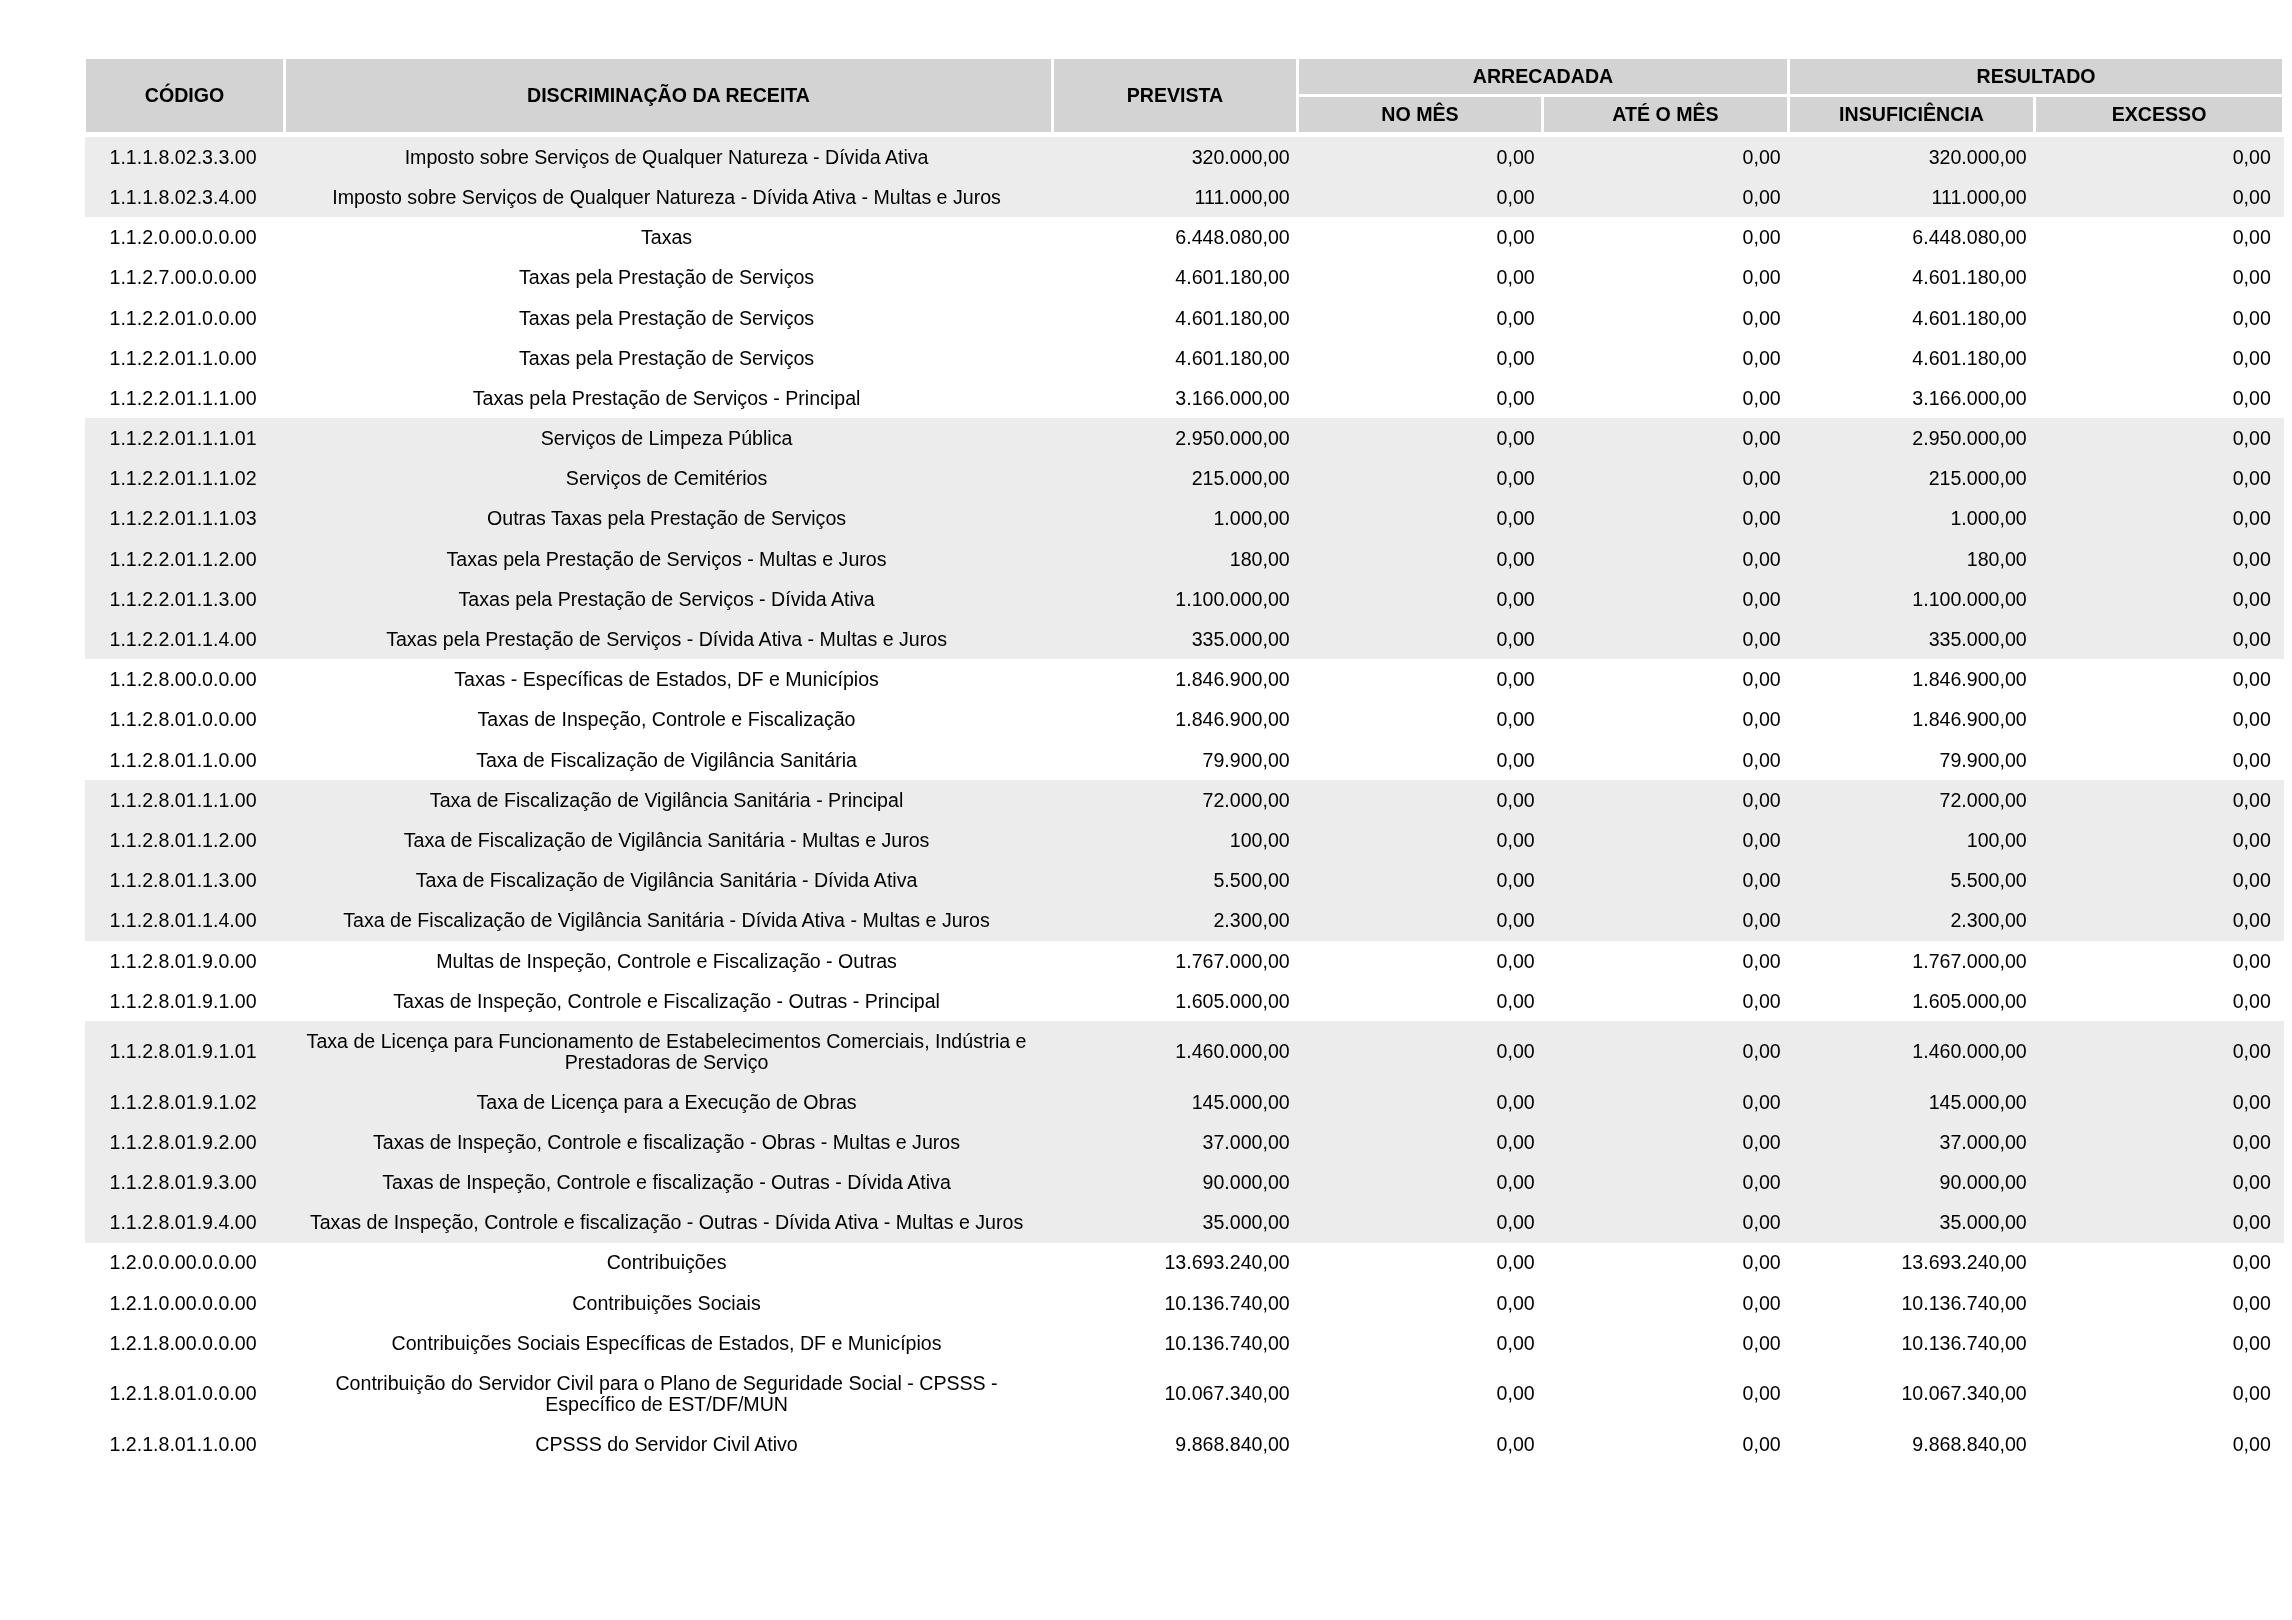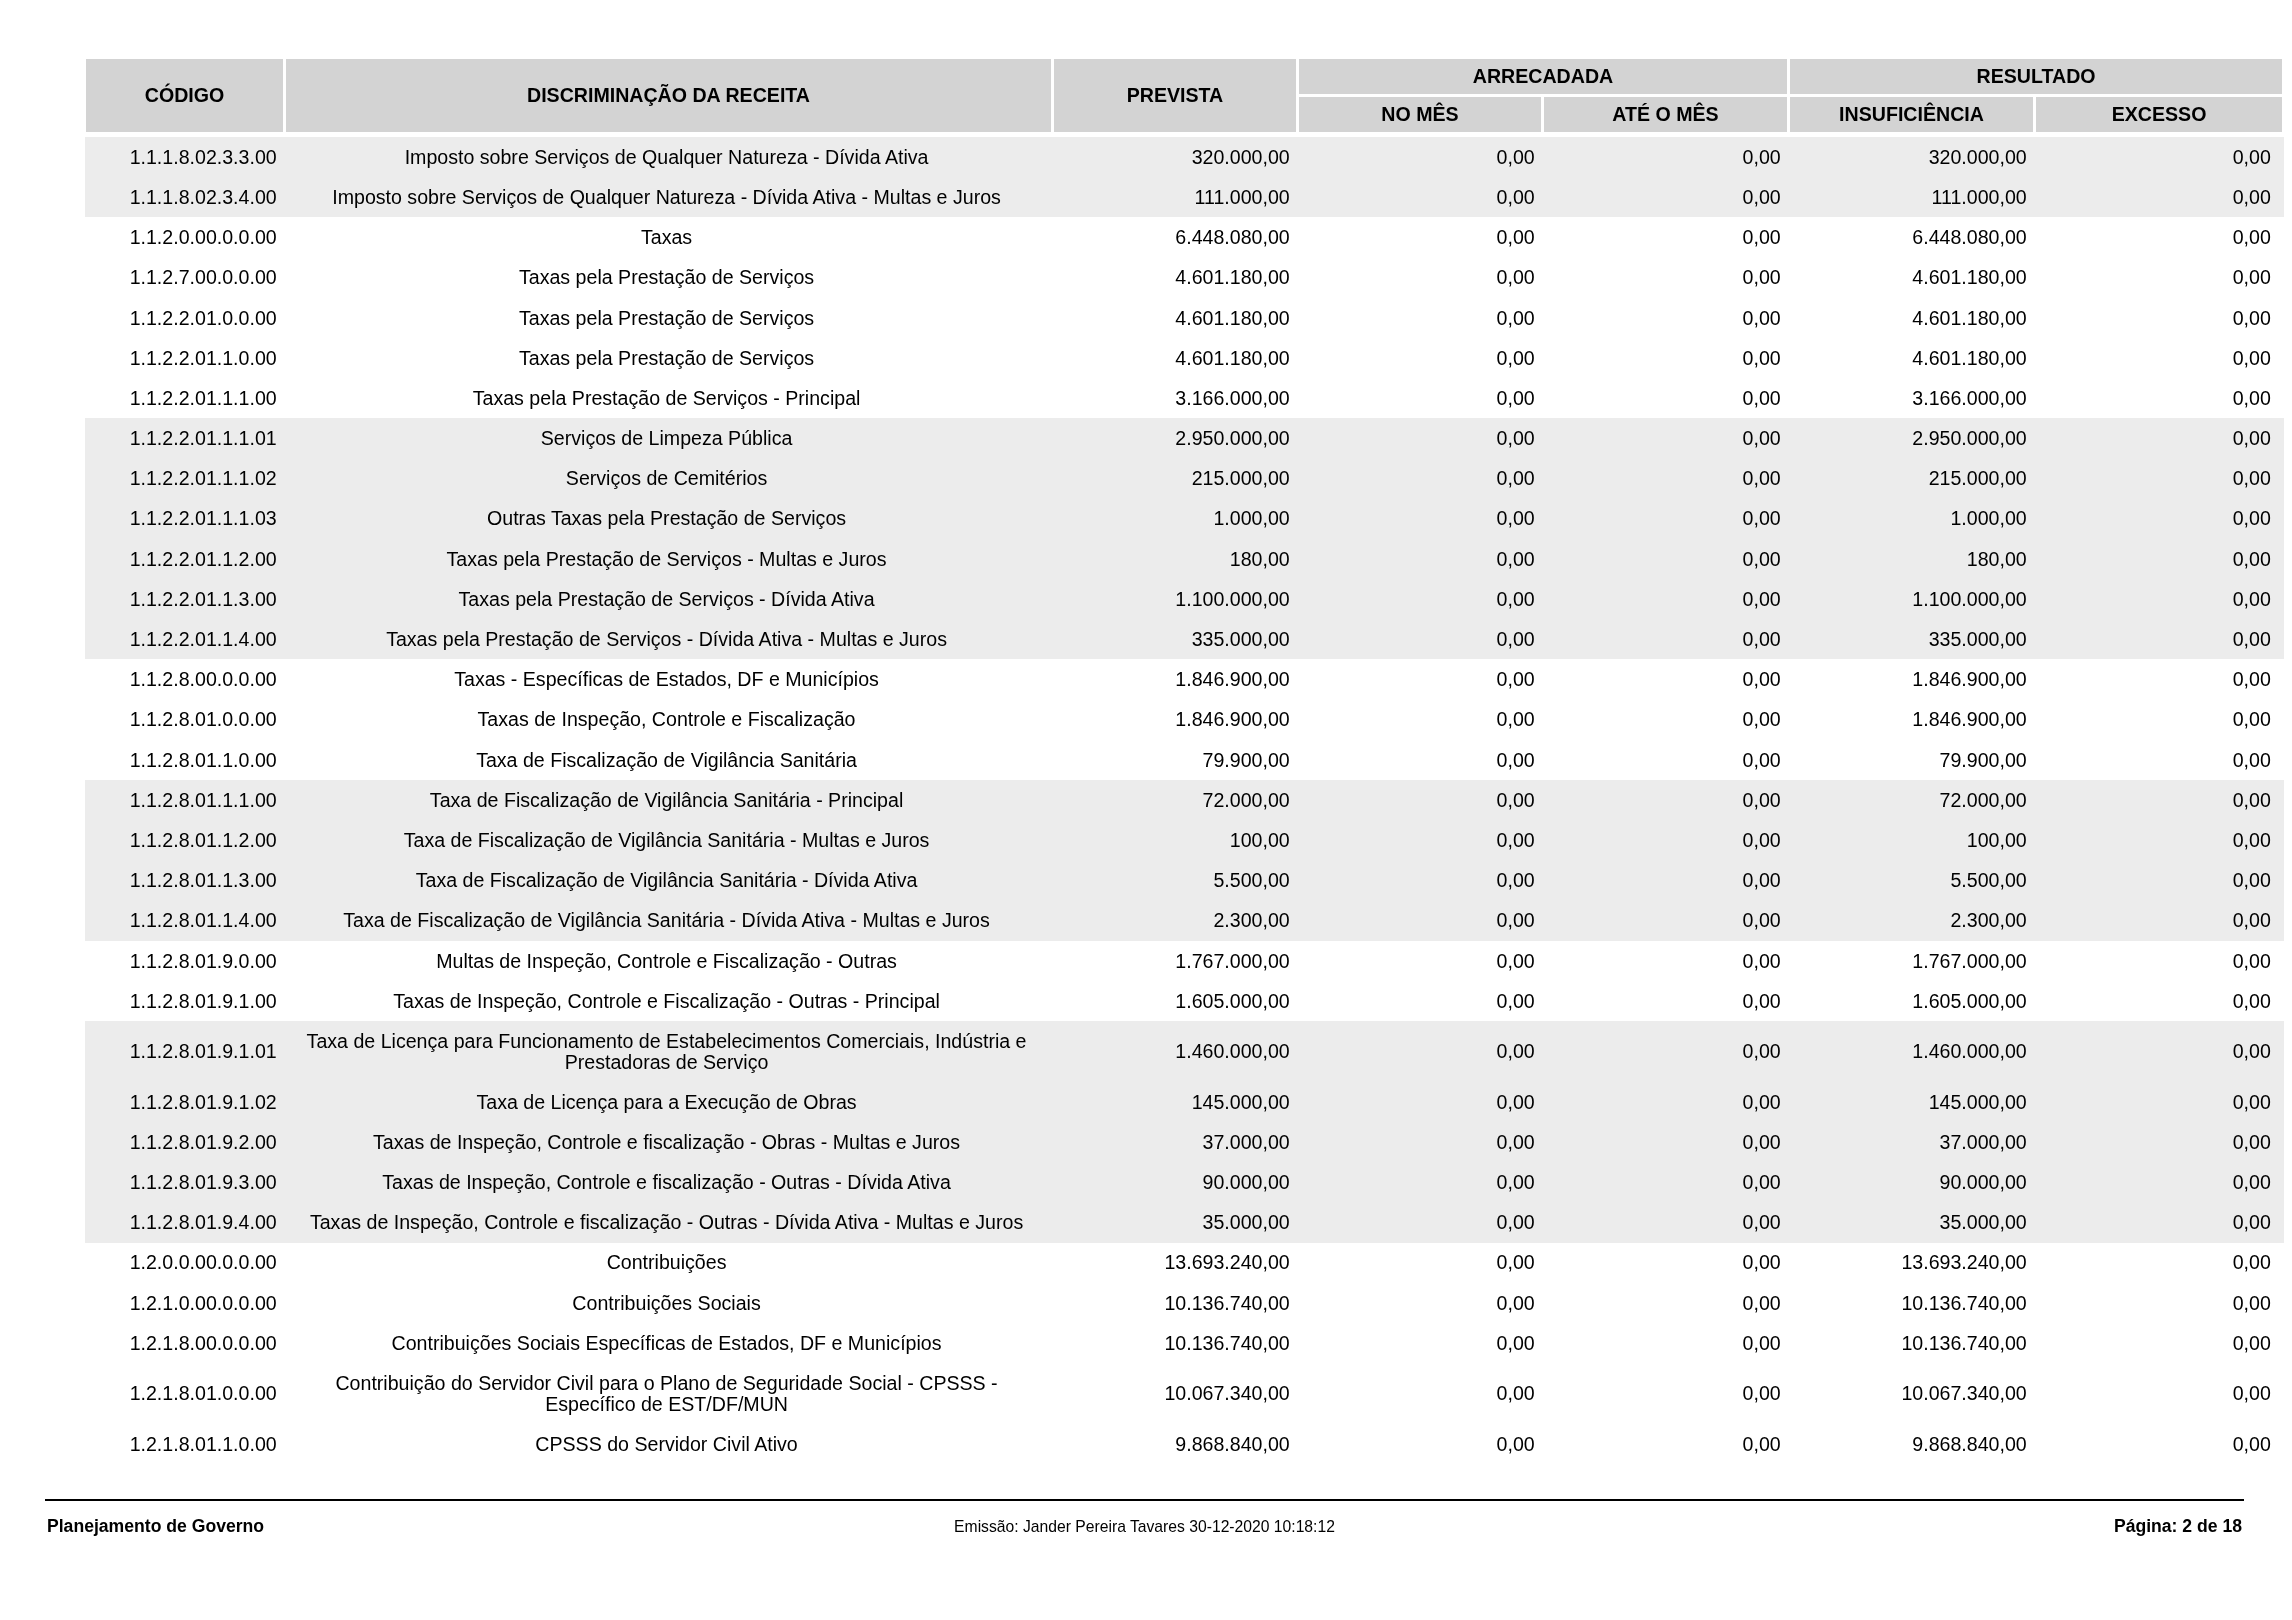--- a/index.html
+++ b/index.html
@@ -45,21 +45,21 @@
     font-size: 19.6px;
     line-height: 20.6px;
     height: 20.6px;
     padding: 9.8px 7.8px;
     vertical-align: middle;
     background: #ffffff;
   }
   tbody tr:first-child td { border-top: 5.9px solid #ffffff; }
   tbody tr.shaded td { background: #ececec; }
 
-  td.code { text-align: right; padding-left: 4.9px; white-space: nowrap; }
+  td.code { text-align: center; padding-left: 4.9px; white-space: nowrap; }
   td.desc { text-align: center; padding-left: 9.8px; padding-right: 13.7px; }
   td.num  { text-align: right; padding-right: 7.8px; white-space: nowrap; }
   td.num-last { padding-right: 12.7px; }
 
   .footer {
     width: 2199px;
     margin-top: 35px;
     border-top: 2px solid #000000;
     padding-top: 14.7px;
     position: relative;
@@ -393,19 +393,14 @@
           <td class="desc">CPSSS do Servidor Civil Ativo</td>
           <td class="num">9.868.840,00</td>
           <td class="num">0,00</td>
           <td class="num">0,00</td>
           <td class="num">9.868.840,00</td>
           <td class="num num-last">0,00</td>
         </tr>
       </tbody>
   </table>
 
-  <div class="footer">
-    <span class="f-left">Planejamento de Governo</span>
-    <span class="f-center">Emissão: Jander Pereira Tavares 30-12-2020 10:18:12</span>
-    <span class="f-right">Página: 2 de 18</span>
-  </div>
 </div>
 
 
 </body></html>

